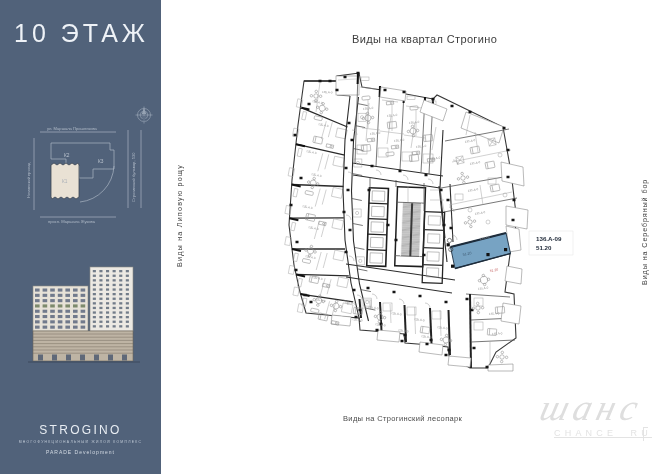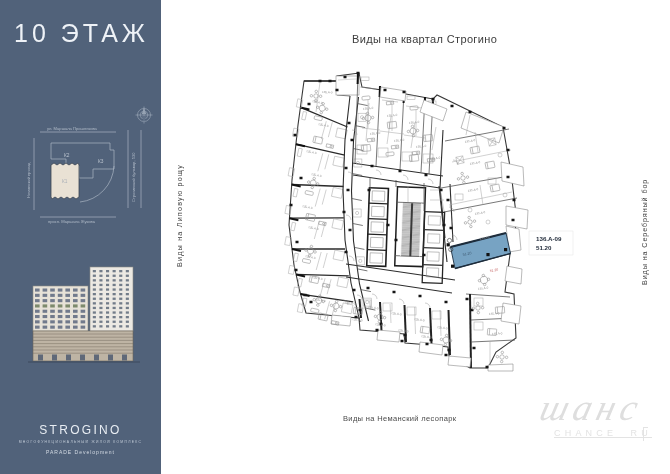--- a/index.html
+++ b/index.html
@@ -230,21 +230,21 @@
     <div style="font-size:3.4px;letter-spacing:1.3px;margin-top:3px;color:#c2ccd8;">МНОГОФУНКЦИОНАЛЬНЫЙ ЖИЛОЙ КОМПЛЕКС</div>
     <div style="font-size:5px;letter-spacing:1px;margin-top:5px;color:#d5dce5;">PARADE Development</div>
   </div>
 
   <div class="abs" style="left:352px;top:21px;font-size:11px;letter-spacing:0.35px;color:#3d3d3d;margin-top:12px;">Виды на квартал Строгино</div>
 
   <div class="vtext" style="left:175px;top:267px;transform:rotate(-90deg);font-size:7.2px;letter-spacing:1.2px;">Виды на Липовую рощу</div>
 
   <div class="vtext" style="left:640px;top:285px;transform:rotate(-90deg);font-size:7.2px;letter-spacing:0.9px;">Виды на Серебряный бор</div>
 
-  <div class="abs" style="left:343px;top:414px;font-size:7.5px;letter-spacing:0.35px;color:#4a4a4a;">Виды на Неманский лесопарк</div>
+  <div class="abs" style="left:343px;top:414px;font-size:7.5px;letter-spacing:0.35px;color:#4a4a4a;">Виды на Строгинский лесопарк</div>
 
   <div class="abs" style="left:541px;top:386px;color:#dedede;font-family:'Liberation Serif',serif;font-style:italic;font-size:37px;letter-spacing:5px;transform:skewX(-14deg);">шанс</div>
   <div class="abs" style="left:554px;top:428px;color:#e3e3e3;font-size:9px;letter-spacing:4.2px;text-decoration:underline;">CHANCE&nbsp;&nbsp;RU</div>
   <div class="abs" style="left:643px;top:427px;width:4px;height:13px;border-left:1.5px solid #e3e3e3;border-top:1.5px solid #e3e3e3;"></div>
 
   <svg id="plan" class="abs" style="left:0;top:0" width="670" height="474" viewBox="0 0 670 474">
 
 <polygon points="304,81 337,81 337,76 359,73 362,87 395,92 433,99 437,95 470,111 503,127 511,172 517,222 512,240 510,254 505,292 514,294 516,338 496,352 488,368 470,368 449,356 448,347 430,345 405,343 404,334 385,332 360,330 359,318 347,317 306,313 300,292 294,265 289,225 292,180 298,125" fill="#ffffff" stroke="#383838" stroke-width="1.1"></polygon>
 
 <g>

